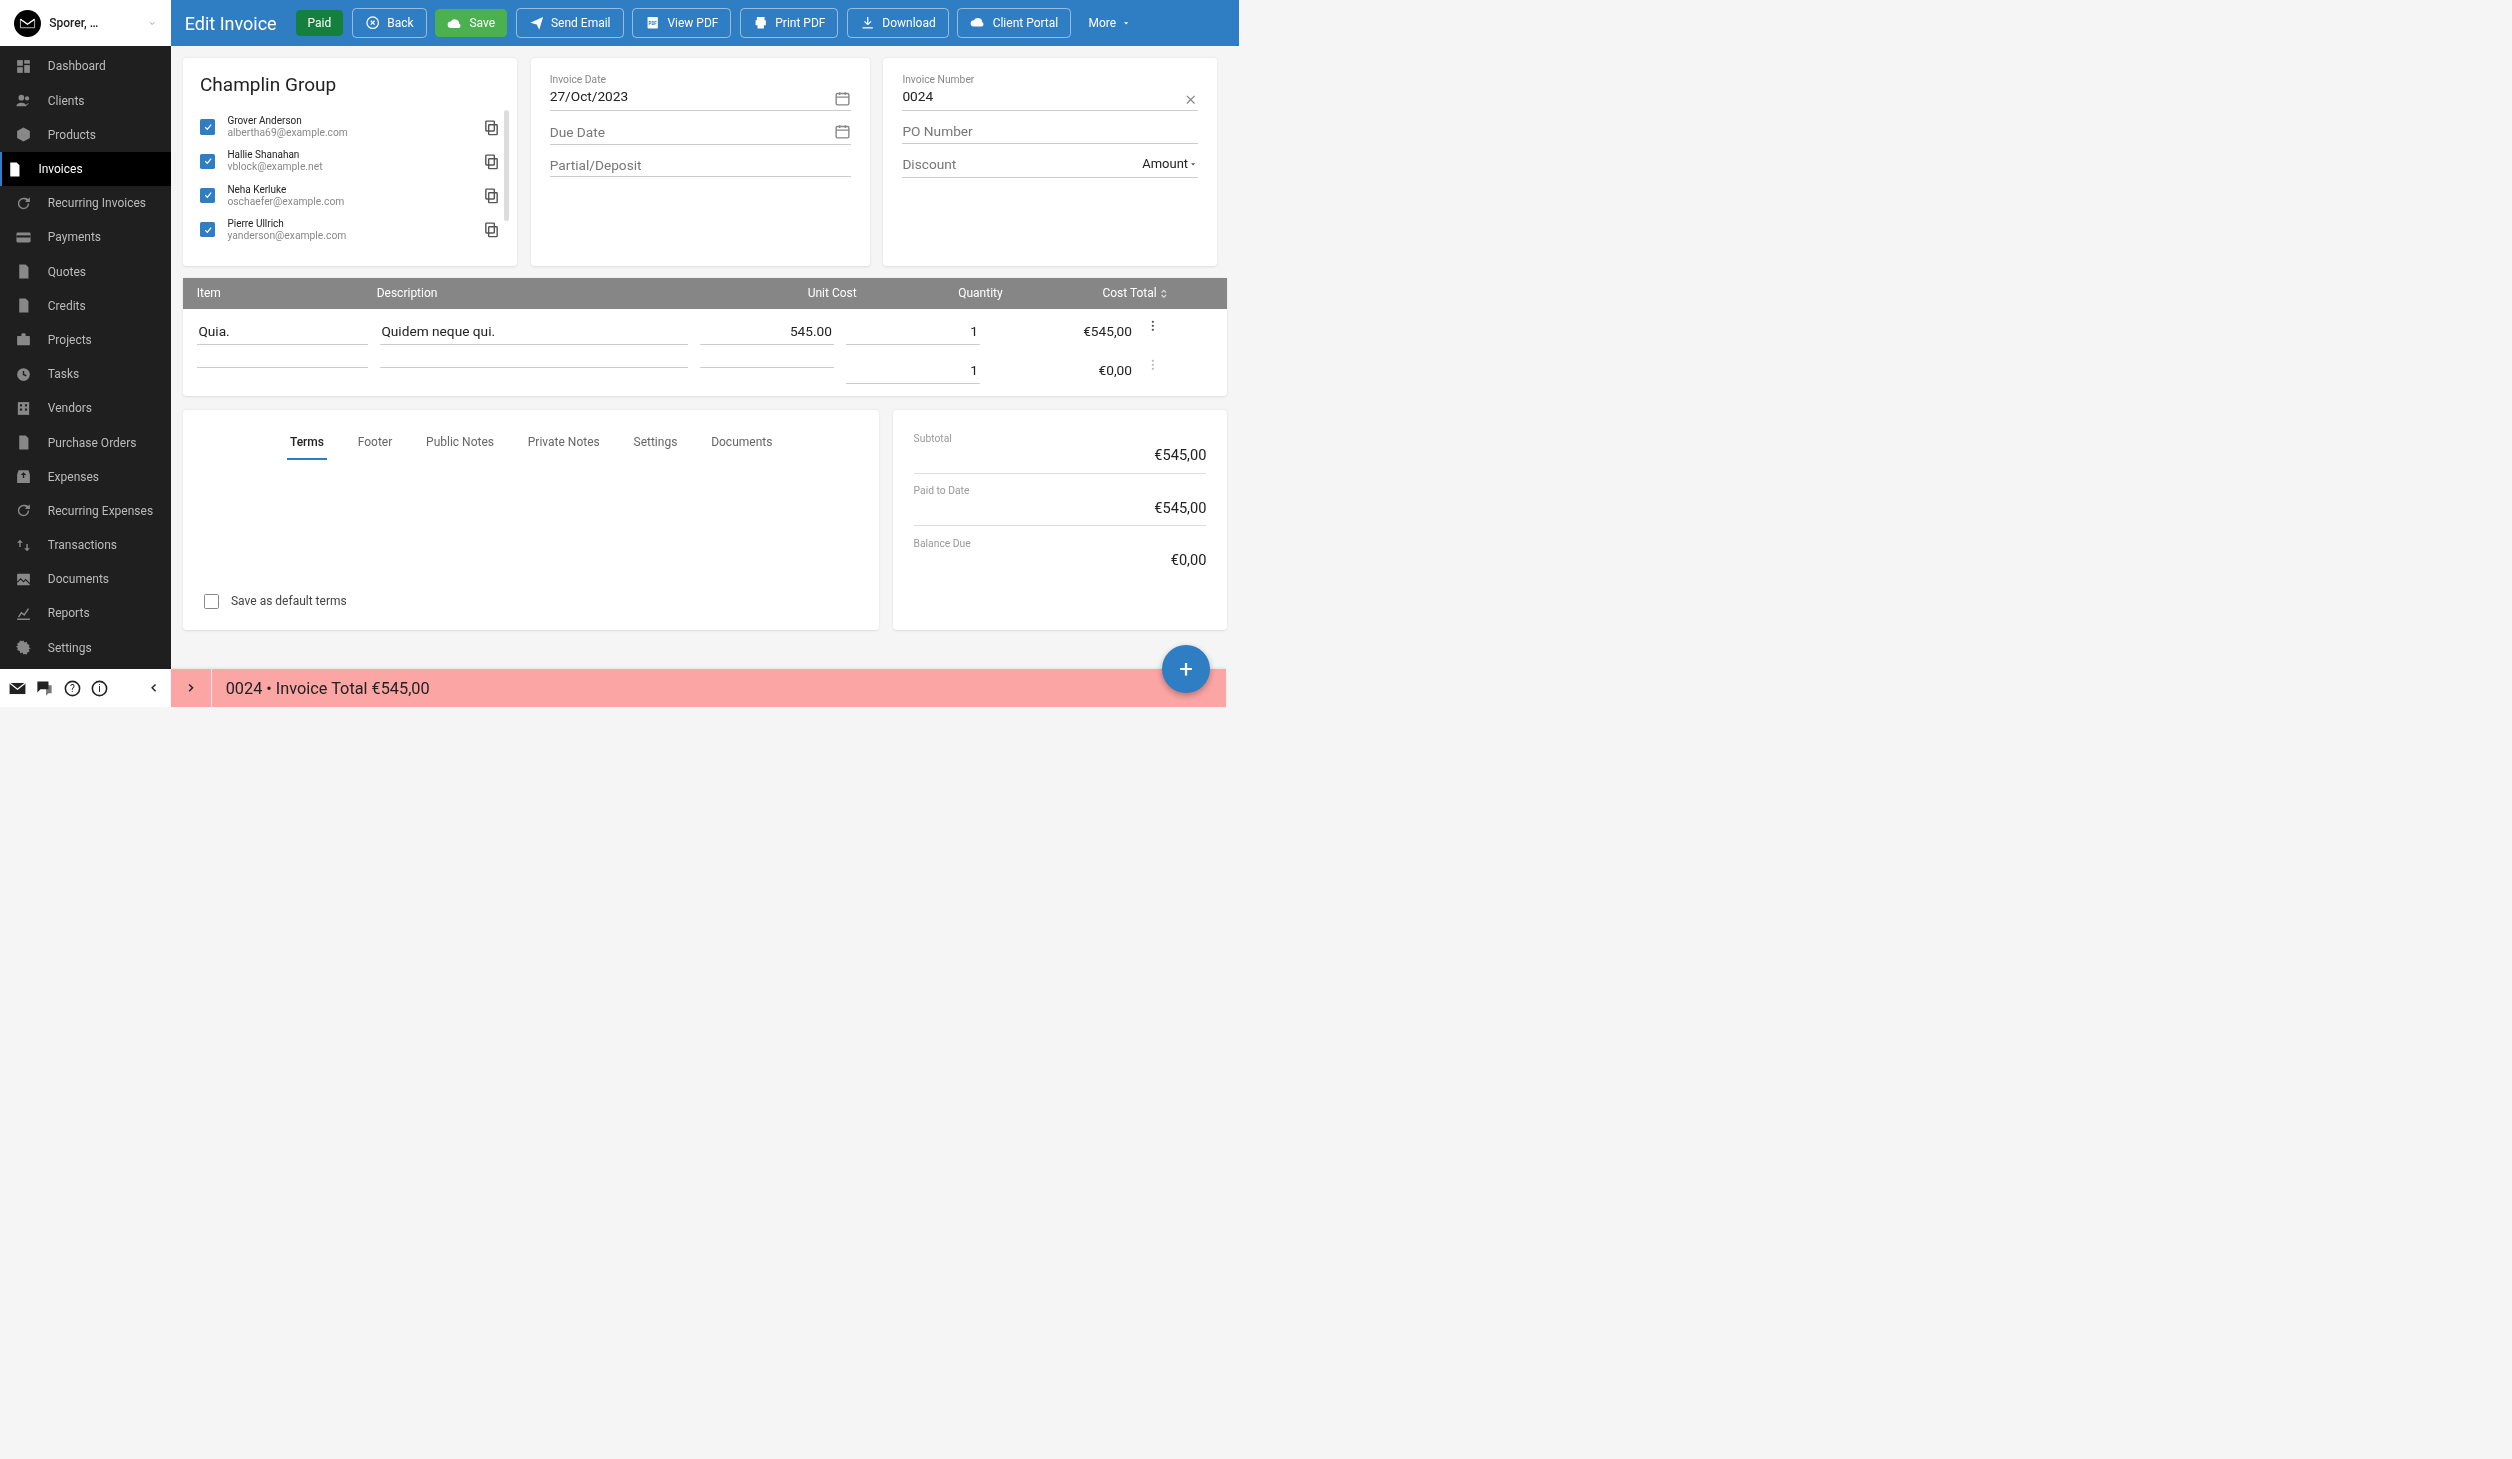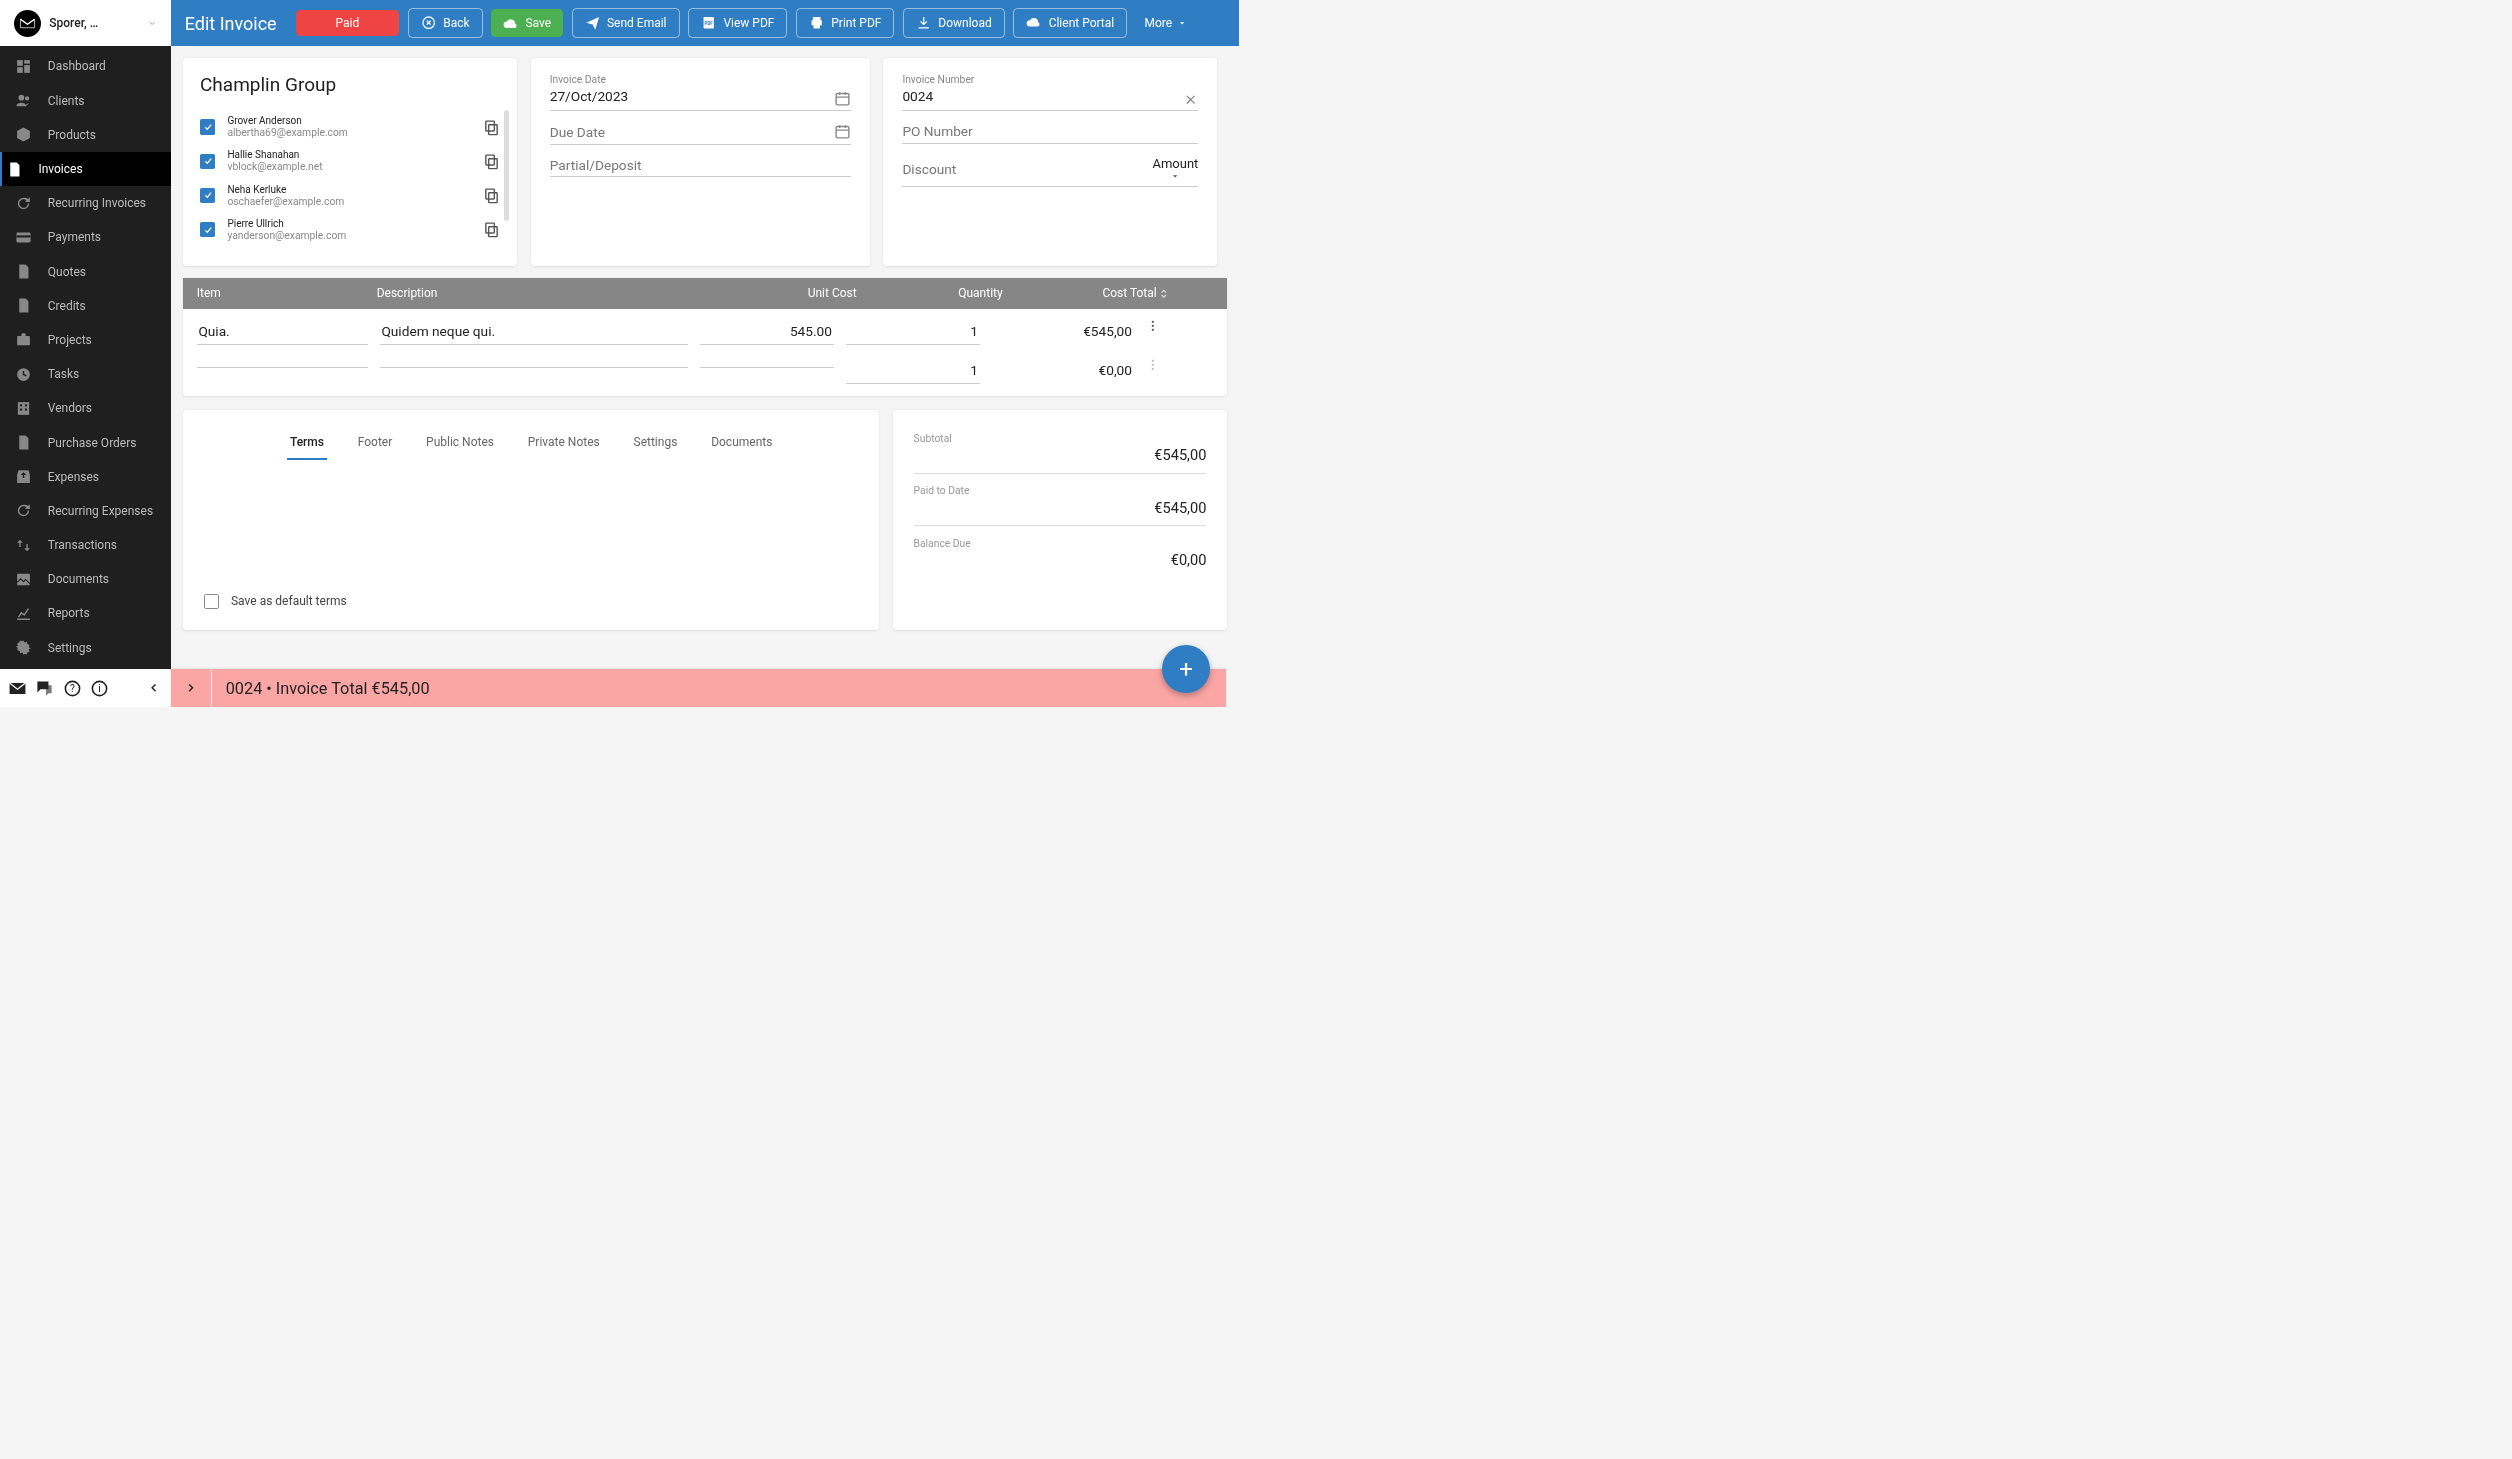--- a/index.html
+++ b/index.html
@@ -16,21 +16,21 @@
 .nav-item .nav-icon { width: 17px; height: 17px; margin-right: 15.4px; display: flex; align-items: center; justify-content: center; color: #888; }
 .nav-item.active { background: #000; color: #fff; border-left: 2.6px solid #2f7dc3; padding-left: 4px; }
 .nav-item.active .nav-icon { color: #fff; }
 .sidebar-footer { height: 38px; background: #fff; display: flex; align-items: center; padding: 0 6.9px; gap: 6.9px; color: #333; }
 .sidebar-footer .ficon { width: 20.6px; height: 20.6px; display: flex; align-items: center; justify-content: center; cursor: pointer; }
 
 
 .topbar { position: absolute; left: 171px; top: 0; right: 0; height: 46px; background: #2F7DC3; display: flex; align-items: center; padding: 0 13.7px; gap: 8.6px; color: #fff; }
 .topbar .title { font-size: 18px; font-weight: 400; margin-right: 10.3px; }
 .topbar .btn { display: flex; align-items: center; gap: 6.9px; padding: 6px 12px; border-radius: 4.3px; font-size: 12px; cursor: pointer; border: 0.9px solid rgba(255,255,255,0.5); background: transparent; color: #fff; }
-.topbar .btn.paid { background: #ef4444; border: none; padding: 6px 40px; }
+.topbar .btn.paid { background: #15803d; border: none; padding: 6px 12px; }
 .topbar .btn.save { background: #4caf50; border: none; }
 .topbar .btn .bicon { width: 15.4px; height: 15.4px; display: flex; align-items: center; justify-content: center; }
 .topbar .more { display: flex; align-items: center; gap: 5.1px; font-size: 12px; cursor: pointer; padding: 5.1px 8.6px; }
 
 
 .main { position: absolute; left: 171px; top: 46px; right: 0; bottom: 38px; overflow-y: auto; padding: 12px; }
 .row1 { display: flex; gap: 13.7px; margin-bottom: 12px; }
 .card { background: #fff; border-radius: 3.4px; box-shadow: 0 0.9px 2.6px rgba(0,0,0,0.1); }
 .client-card { width: 334px; padding: 15.4px 17px 19px; }
 .client-card h2 { font-size: 19px; font-weight: 400; color: #222; margin-bottom: 13.7px; }
@@ -45,21 +45,21 @@
 
 .dates-card { width:339px; padding: 15.4px 19px; }
 .nums-card { width:334px; padding: 15.4px 19px; }
 .field { margin-bottom: 12px; position: relative; }
 .field-label { font-size: 10.3px; color: #888; display: block; margin-bottom: 1.7px; }
 .field-value { font-size: 13.7px; color: #222; min-height: 19px; }
 .field-placeholder { font-size: 13.7px; color: #777; }
 .field-line { border-bottom: 0.9px solid #ccc; padding-bottom: 3.4px; display:flex; align-items:flex-end; justify-content:space-between; }
 .field-icon { color: #777; }
 .discount-row { display:flex; align-items:center; justify-content:space-between; border-bottom:0.9px solid #ccc; padding-bottom:5.1px; }
-.discount-row .dtype { display:flex; align-items:center; gap:0; font-size:13px; color:#222;flex-direction:column; }
+.discount-row .dtype { display:flex; align-items:center; gap:0; font-size:13px; color:#222; }
 
 
 .items-card { background:#fff; border-radius:3.4px; box-shadow:0 0.9px 2.6px rgba(0,0,0,0.1); margin-bottom:13.7px; }
 .items-header { display:flex; background:#868686; color:#fff; font-size:12px; padding:8.6px 13.7px; align-items:center; }
 .items-header .col-item { width:180px; }
 .items-header .col-desc { width:334px; }
 .items-header .col-unit { width:146px; text-align:right; }
 .items-header .col-qty { width:146px; text-align:right; }
 .items-header .col-total { width:154px; text-align:right; }
 .items-header .col-act { width:34px; text-align:center; }

